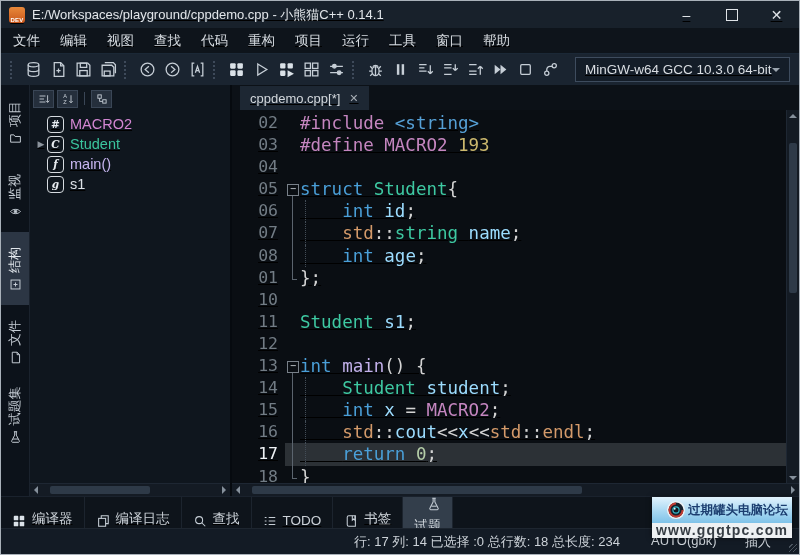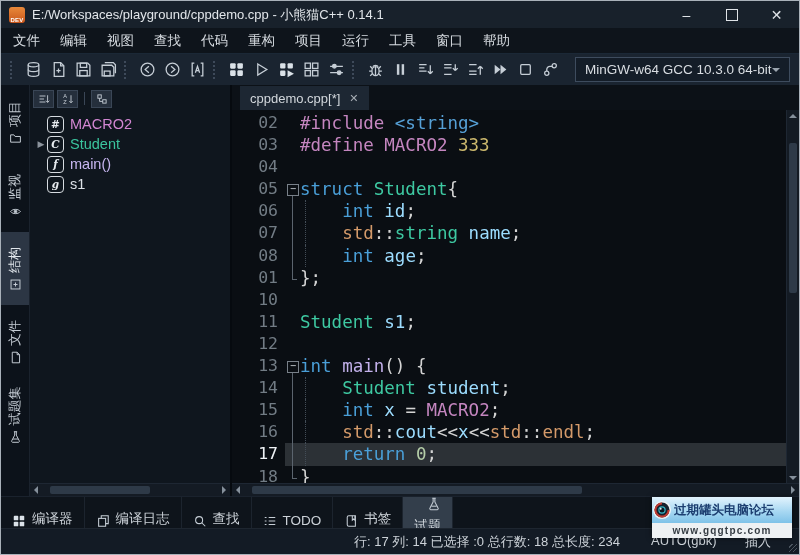--- a/index.html
+++ b/index.html
@@ -1,18 +1,18 @@
 <!DOCTYPE html>
 <html style="--tk-pp: #c586c0; --tk-hdr: #56a0d6; --tk-kw: #4a9fd8; --tk-type: #3ec9a2; --tk-var: #9cdcfe; --tk-fn: #c2b0ea; --tk-ns: #d49a6a; --tk-op: #d4d4d4; --tk-numy: #cdb96e; --tk-numg: #b5cea8; --tk-pl: #d4d4d4;"><head>
 <meta charset="utf-8">
 <style>
   html,body{margin:0;padding:0;background:#2a2e33;}
   .window{width:800px;height:555px;box-sizing:border-box;border:1px solid #a9b1b9;
     display:flex;flex-direction:column;background:#14532d;position:relative;overflow:hidden;
-    font-family:"Liberation Sans","DejaVu Sans",sans-serif;}
+    font-family:"Liberation Sans","DejaVu Sans",sans-serif;text-decoration:underline;}
   
   .titlebar{height:27px;flex:none;background:#18212b;display:flex;align-items:center;
     padding-left:8px;color:#e2e6ea;font-size:13px;}
   .app-icon{width:16px;height:16px;border-radius:3px;background:linear-gradient(180deg,#e8893a 0%,#c9561b 100%);
     color:#fff;font-size:6px;font-weight:bold;display:flex;align-items:flex-end;justify-content:center;
     margin-right:7px;letter-spacing:.3px;}
   .win-title{white-space:nowrap;}
   .win-btns{margin-left:auto;display:flex;height:100%;}
   .win-btn{width:45px;display:flex;align-items:center;justify-content:center;color:#dfe3e7;font-size:14px;}
   .max-box{width:10px;height:10px;border:1px solid #dfe3e7;}
@@ -106,23 +106,23 @@
   .statusbar{height:25px;flex:none;background:#131b25;border-top:1px solid #1e2630;position:relative;
     color:#ccd2d8;font-size:13px;}
   .sb-stats{position:absolute;left:328px;top:4px;white-space:nowrap;margin-left:25px;}
   .sb-enc{position:absolute;left:650px;top:4px;}
   .sb-mode{position:absolute;left:744px;top:4px;}
   .sb-grip{position:absolute;right:2px;bottom:2px;width:8px;height:8px;
     background:repeating-linear-gradient(135deg,transparent 0 2px,#4a545e 2px 3px);}
   
   .watermark{position:absolute;right:7px;bottom:16px;width:140px;z-index:10;box-shadow:0 0 5px rgba(0,0,0,.5);}
   .wm-top{height:26px;background:linear-gradient(180deg,#e2f3fd 0%,#a8d8f2 55%,#7fc2e8 100%);
-    display:flex;align-items:center;gap:2px;padding:0 0;color:#1c3e70;font-weight:bold;font-size:12.5px;white-space:nowrap;}
+    display:flex;align-items:center;gap:2px;padding:0 14px;color:#1c3e70;font-weight:bold;font-size:12.5px;white-space:nowrap;}
   .wm-top svg{flex:none;}
-  .wm-bottom{height:15px;background:#eef1f3;color:#363d44;font-size:10px;font-weight:bold;
+  .wm-bottom{height:15px;background:#eef1f3;color:#363d44;font-size:14px;font-weight:bold;
     text-align:center;letter-spacing:1.2px;line-height:15px;}
   .icon{display:inline-flex;}
 </style>
 </head>
 <body>
 
 <div class="window">
 
   <div class="titlebar">
     <div class="app-icon">DEV</div>
@@ -475,21 +475,21 @@
               <span class="lnum">02</span>
               <span class="lrest">
                 <span class="fold"></span>
                 <span class="ct"><span class="tk-pp">#include </span><span class="tk-hdr">&lt;string&gt;</span></span>
               </span>
             </div>
             <div class="cline">
               <span class="lnum">03</span>
               <span class="lrest">
                 <span class="fold"></span>
-                <span class="ct"><span class="tk-pp">#define MACRO2 </span><span class="tk-numy">333</span></span>
+                <span class="ct"><span class="tk-pp">#define MACRO2 </span><span class="tk-numy">193</span></span>
               </span>
             </div>
             <div class="cline">
               <span class="lnum">04</span>
               <span class="lrest">
                 <span class="fold"></span>
                 <span class="ct"></span>
               </span>
             </div>
             <div class="cline">

